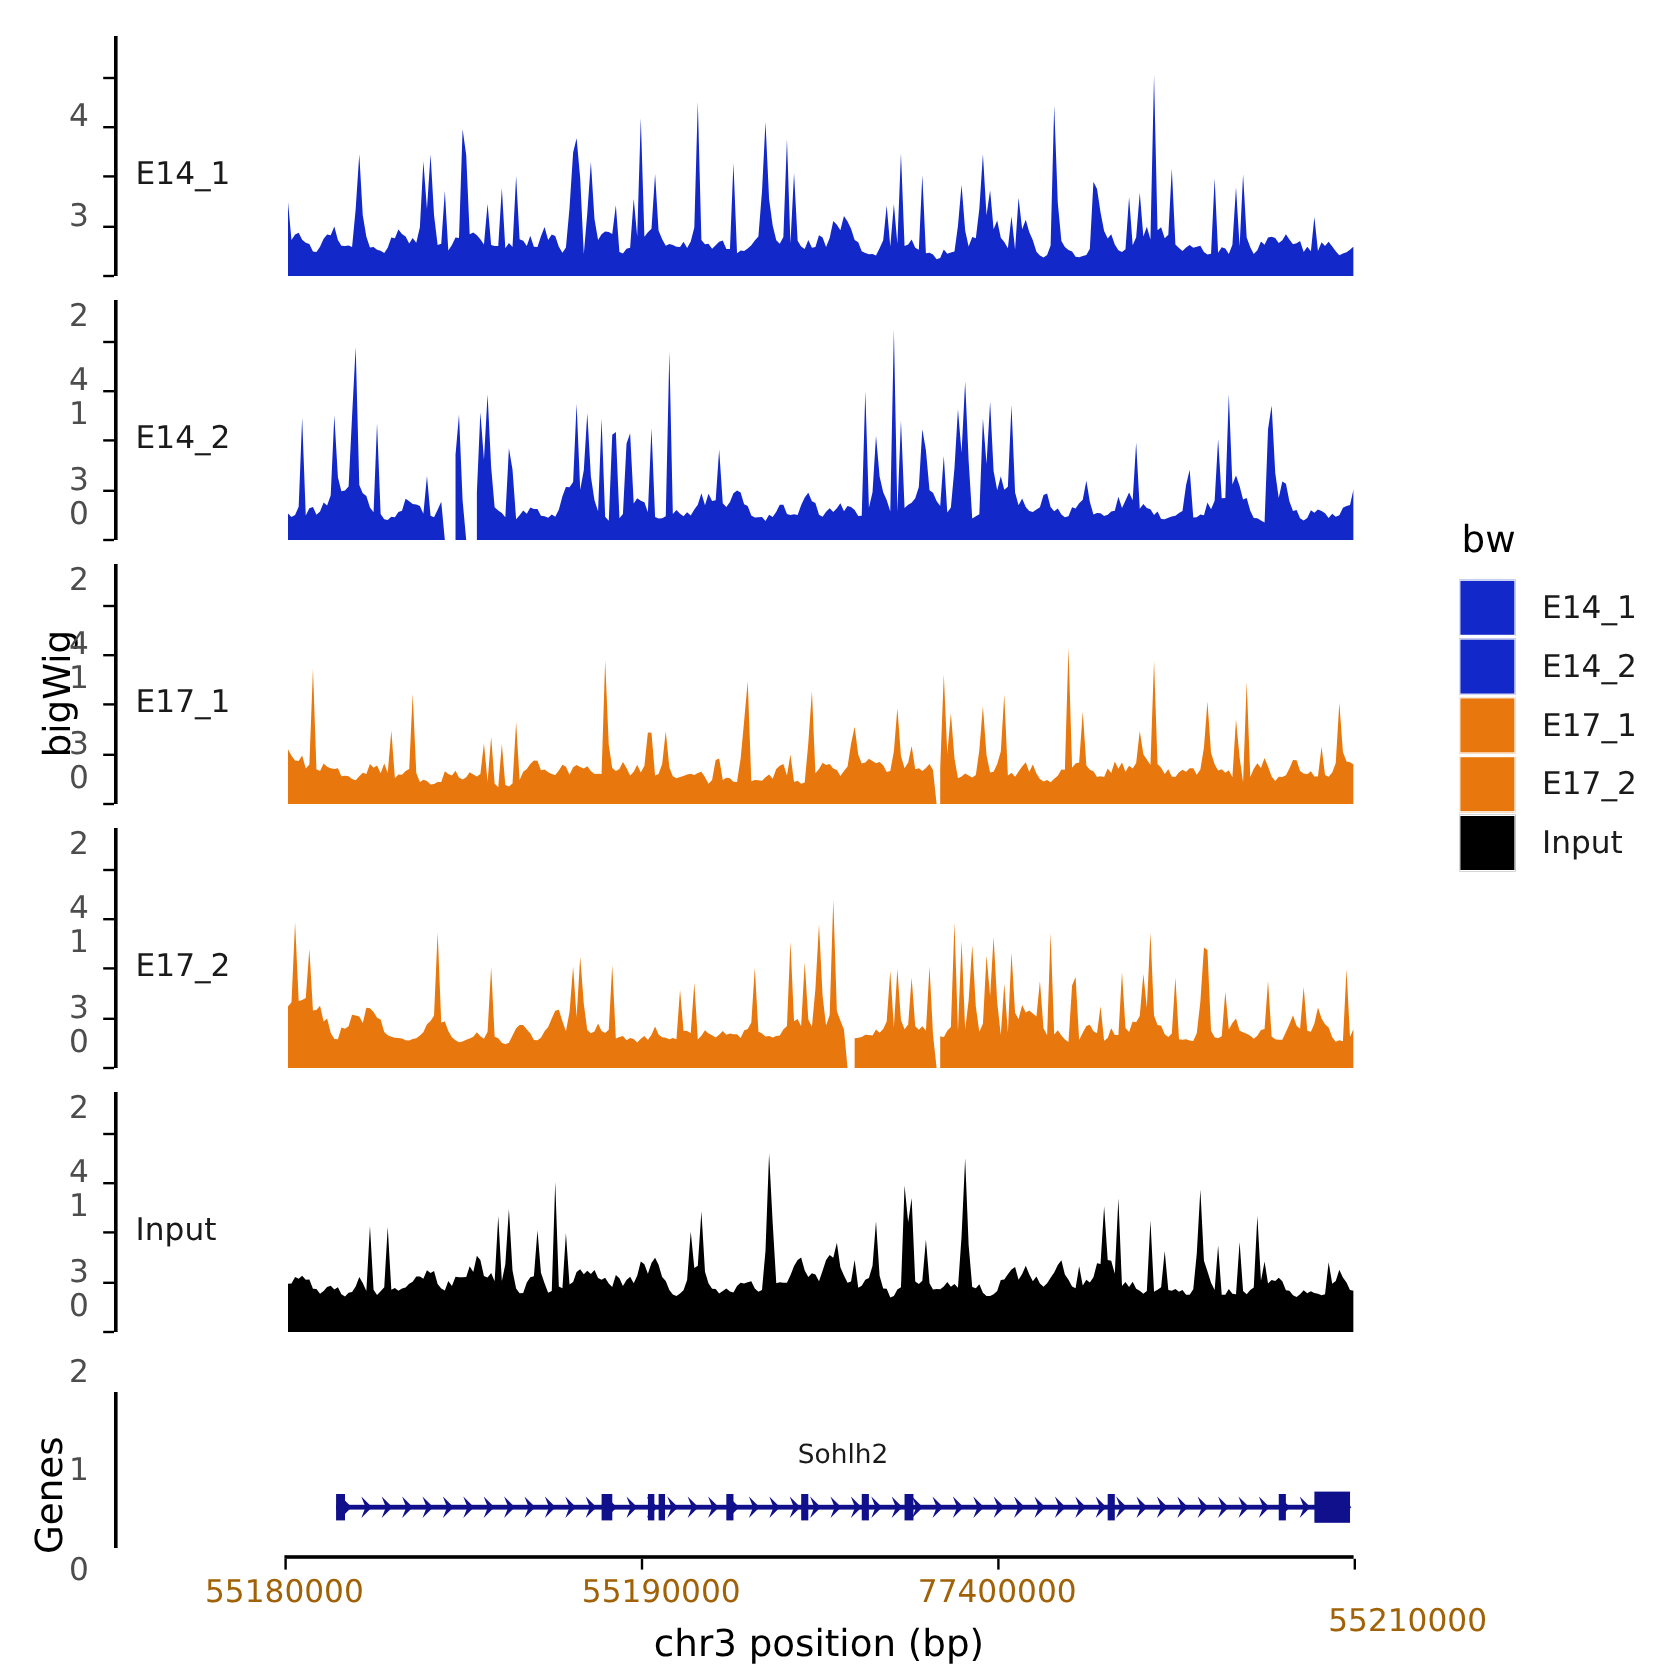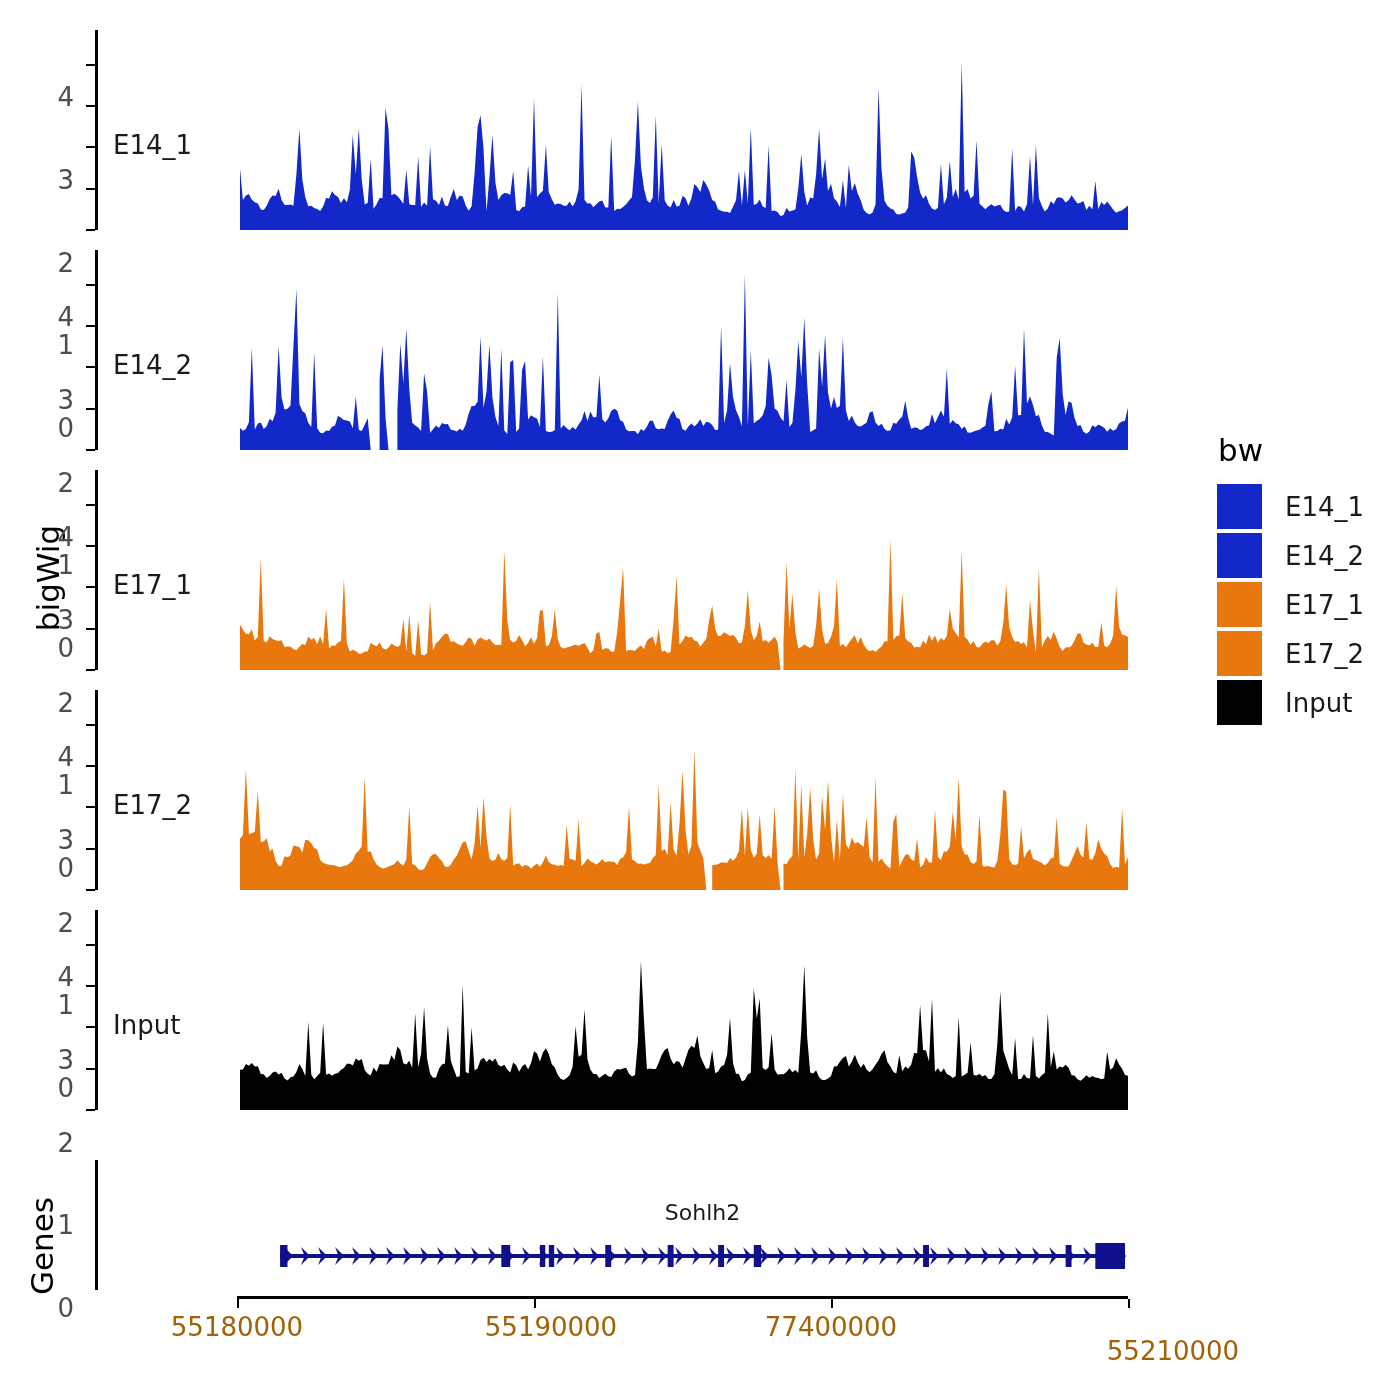--- a/index.html
+++ b/index.html
@@ -96,20 +96,21 @@
     margin-left:22px;white-space:nowrap;
   }
 </style>
 </head>
 <body>
 
 <div id="root">
 
   <div class="axis-title" id="ylab-bigwig">bigWig</div>
   <div class="axis-title" id="ylab-genes">Genes</div>
+  <div class="axis-title" id="xlab">chr3 position (bp)</div>
 
   <div id="panels">
       <div class="panel" style="top: 30px; height: 200px;">
         <div class="axis-line" style="height: 200px;"></div>
         <div class="tick" style="top: 199px;">
           <div class="ticklab" style="top: 200px;">0</div>
         </div>
         <div class="tick" style="top: 157.667px;">
           <div class="ticklab" style="top: 158.667px;">1</div>
         </div>

